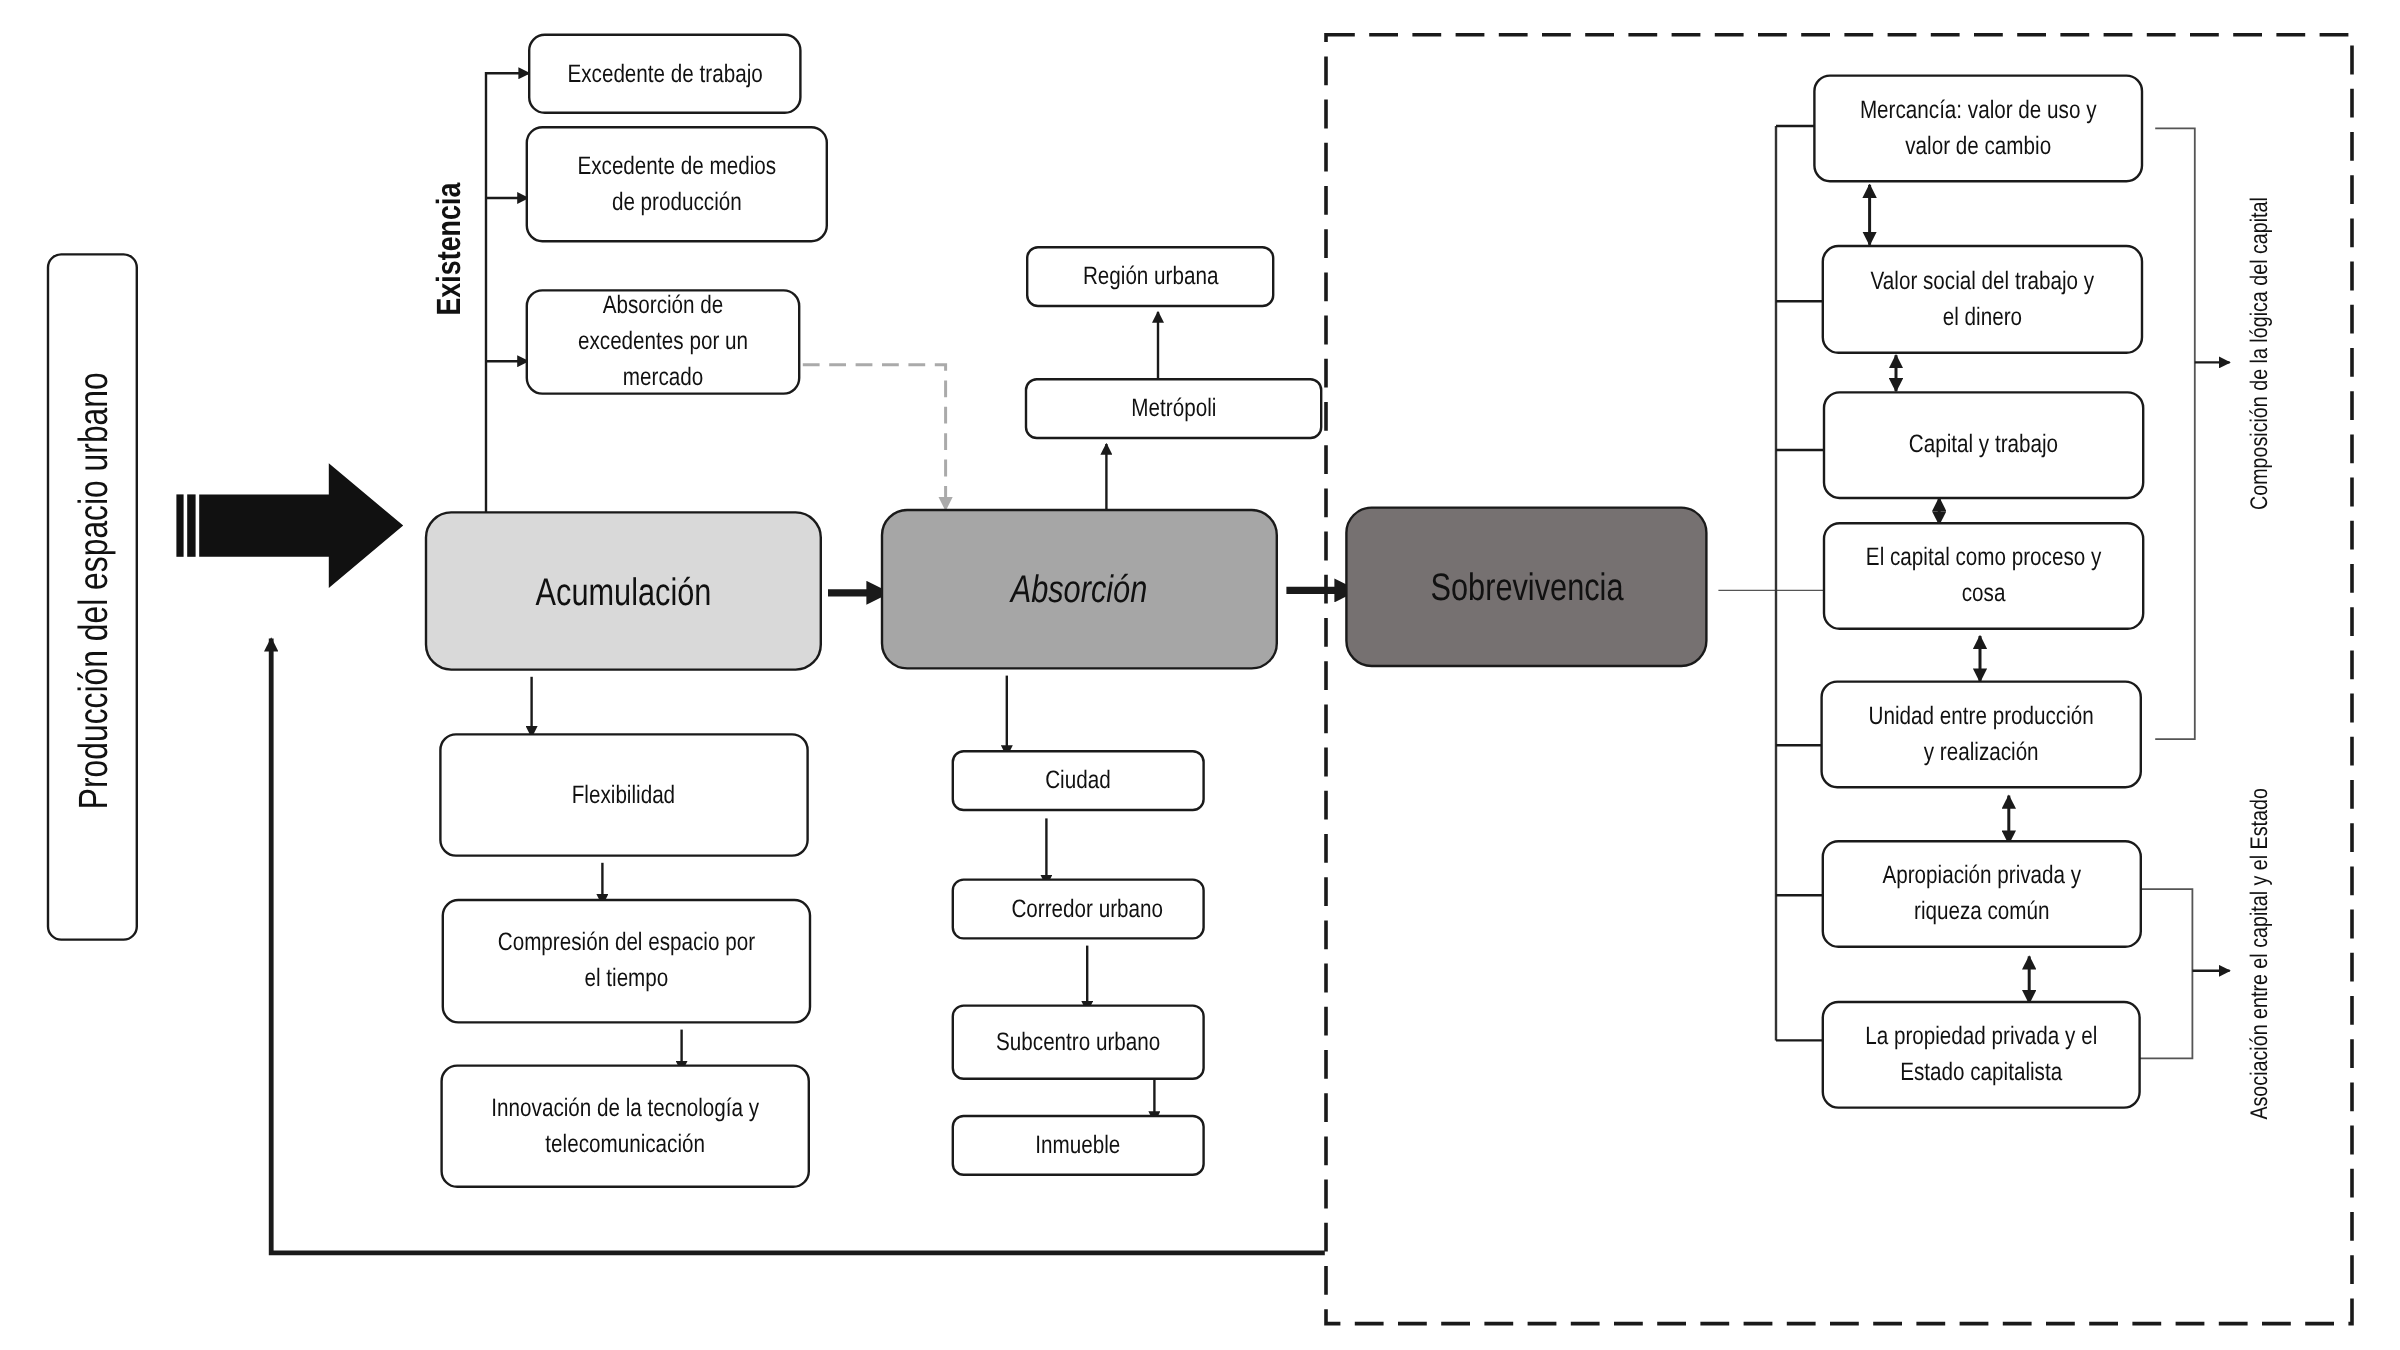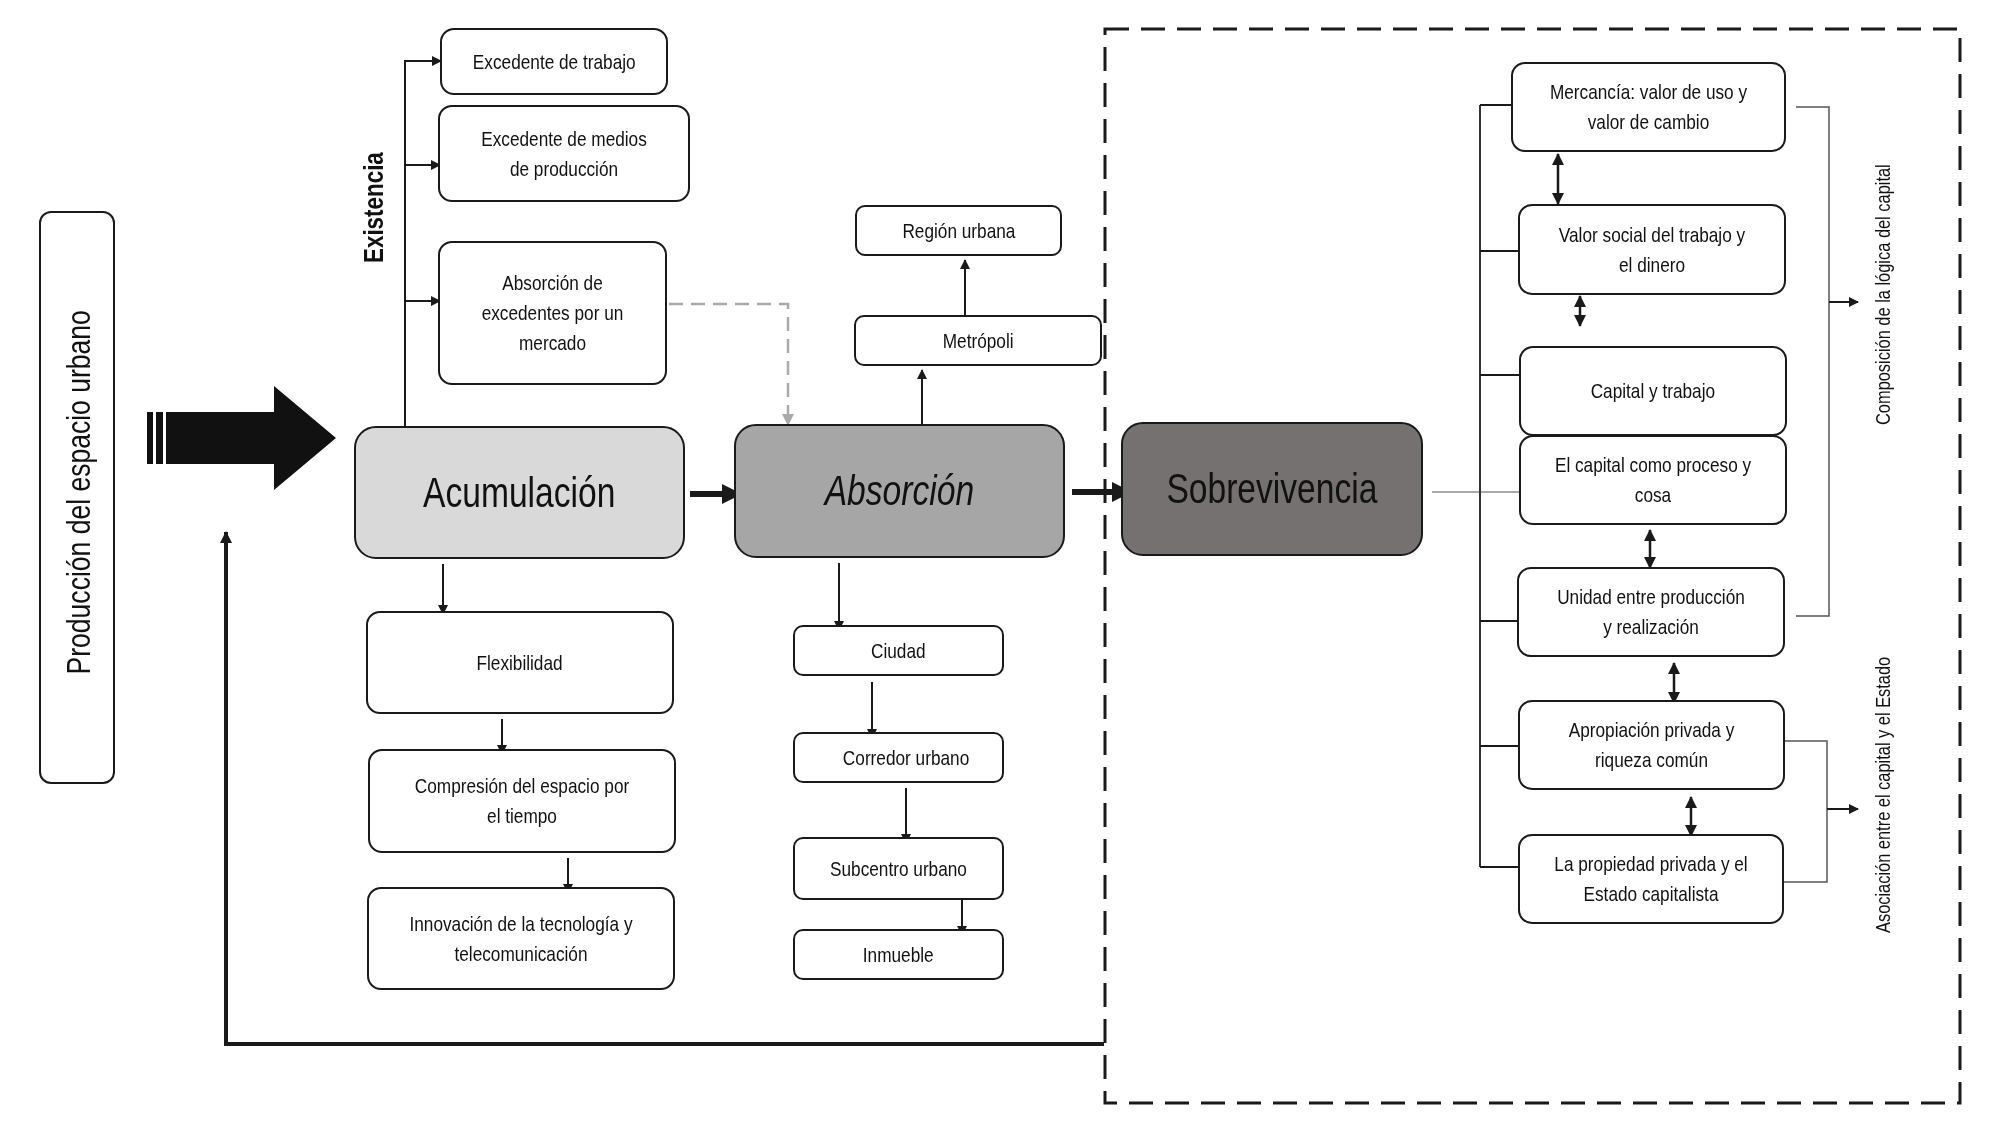--- a/index.html
+++ b/index.html
@@ -3,21 +3,21 @@
 <meta charset="utf-8">
 <style>
   html,body{margin:0;padding:0;background:#ffffff;}
   body{width:2000px;height:1125px;position:relative;overflow:hidden;
        font-family:"Liberation Sans Narrow","Liberation Sans",sans-serif;color:#111;}
   #diagram{position:absolute;left:0;top:0;width:2000px;height:1125px;}
   .box{position:absolute;box-sizing:border-box;border:2.5px solid #1a1a1a;border-radius:14px;
        background:#fff;display:flex;align-items:center;justify-content:center;text-align:center;
        font-size:21px;line-height:30px;padding:0 12px;transform:scaleX(1);}
   .box span{display:inline-block;transform:scaleX(0.82);transform-origin:center;}
-  .big{border-radius:22px;font-size:42px;}
+  .big{border-radius:22px;font-size:32px;}
   .big span{transform:scaleX(0.8);}
   .vert{position:absolute;white-space:nowrap;transform-origin:center center;}
 </style>
 </head>
 <body>
 
 <svg id="diagram" width="2000" height="1125" viewBox="0 0 2000 1125">
   <defs>
     <marker id="ah" markerWidth="10" markerHeight="10" refX="9" refY="5" orient="auto" markerUnits="userSpaceOnUse">
       <path d="M0,0 L10,5 L0,10 z" fill="#1a1a1a"></path>
@@ -97,21 +97,21 @@
 <div class="vert" style="left:-152px;top:473px;width:460px;height:44px;line-height:44px;text-align:center;font-size:34px;transform:rotate(-90deg) scaleX(0.78);">Producción del espacio urbano</div>
 
 <div class="vert" style="left:314px;top:200px;width:120px;height:30px;line-height:30px;text-align:center;font-size:28px;font-weight:bold;transform:rotate(-90deg) scaleX(0.8);">Existencia</div>
 
 <div class="box" style="left:440px;top:28px;width:228px;height:67px;">
     <span>Excedente de trabajo</span>
   </div>
 <div class="box" style="left:438px;top:105px;width:252px;height:97px;">
     <span>Excedente de medios de producción</span>
   </div>
-<div class="box" style="left:438px;top:241px;width:229px;height:144px;">
+<div class="box" style="left:438px;top:241px;width:229px;height:88px;">
     <span>Absorción de excedentes por un mercado</span>
   </div>
 
 <div class="box big" style="left: 354px; top: 426px; width: 331px; height: 133px; background: rgb(217, 217, 217);">
     <span>Acumulación</span>
   </div>
 <div class="box big" style="left: 734px; top: 424px; width: 331px; height: 134px; background: rgb(166, 166, 166); font-style: italic;">
     <span>Absorción</span>
   </div>
 <div class="box big" style="left: 1121px; top: 422px; width: 302px; height: 134px; background: rgb(118, 113, 113);">
@@ -147,21 +147,21 @@
 <div class="box" style="left:793px;top:929px;width:211px;height:51px;border-radius:10px;">
     <span>Inmueble</span>
   </div>
 
 <div class="box" style="left:1511px;top:62px;width:275px;height:90px;">
     <span>Mercancía: valor de uso y valor de cambio</span>
   </div>
 <div class="box" style="left:1518px;top:204px;width:268px;height:91px;">
     <span>Valor social del trabajo y el dinero</span>
   </div>
-<div class="box" style="left:1519px;top:326px;width:268px;height:90px;margin-top:20px;">
+<div class="box" style="left:1519px;top:326px;width:268px;height:90px;">
     <span>Capital y trabajo</span>
   </div>
 <div class="box" style="left:1519px;top:435px;width:268px;height:90px;">
     <span>El capital como proceso y cosa</span>
   </div>
 <div class="box" style="left:1517px;top:567px;width:268px;height:90px;">
     <span>Unidad entre producción y realización</span>
   </div>
 <div class="box" style="left:1518px;top:700px;width:267px;height:90px;">
     <span>Apropiación privada y riqueza común</span>

